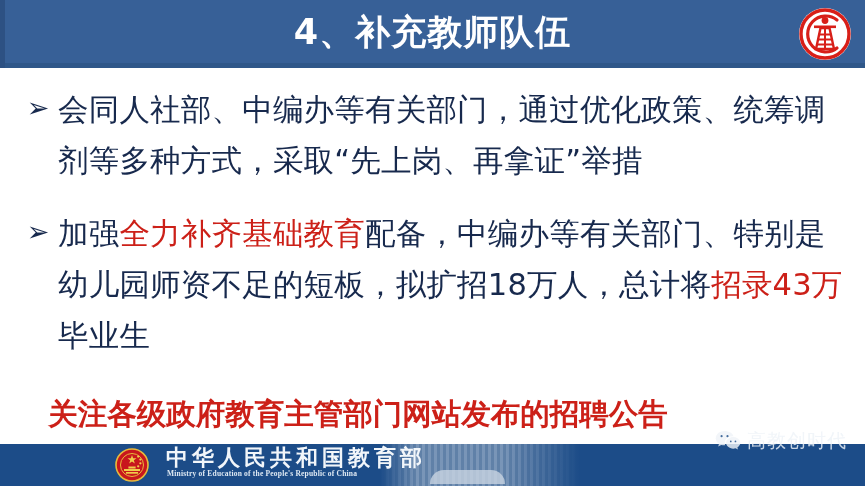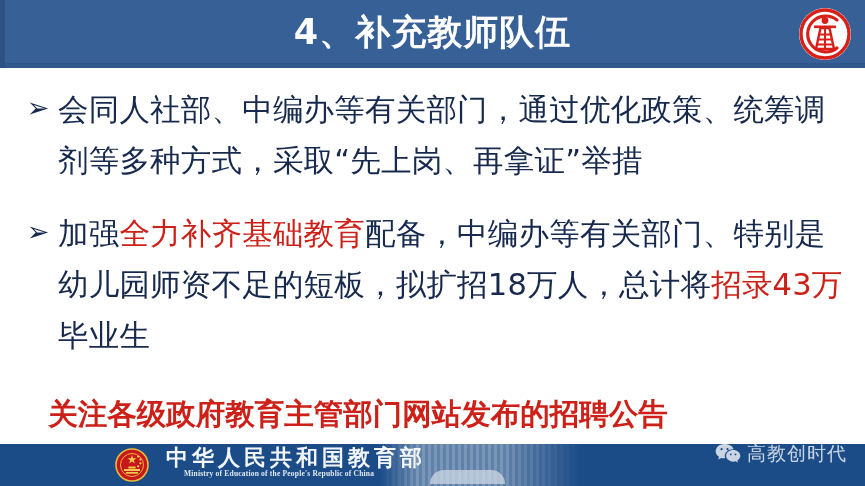--- a/index.html
+++ b/index.html
@@ -177,36 +177,36 @@
     color: #f2f6fa;
     font-size: 22px;
     line-height: 20px;
     font-weight: bold;
     letter-spacing: 4px;
     font-family: "DejaVu Sans", "Liberation Sans", sans-serif;
     white-space: nowrap;
   }
   .footer-en {
     position: absolute;
-    left: 184px;
+    left: 167px;
     top: 25px;
     color: #dfe9f3;
     font-size: 7.5px;
     line-height: 10px;
     font-weight: bold;
     letter-spacing: 0.2px;
     font-family: "Liberation Serif", "DejaVu Serif", serif;
     white-space: nowrap;
   }
 
   
   .watermark {
     position: absolute;
     right: 18px;
-    top: 441px;
+    top: 428px;
     display: flex;
     align-items: center;
     gap: 6px;
     opacity: 0.82;
     pointer-events: none;
   }
   .watermark-text {
     color: #eef3f8;
     font-size: 19px;
     line-height: 24px;

